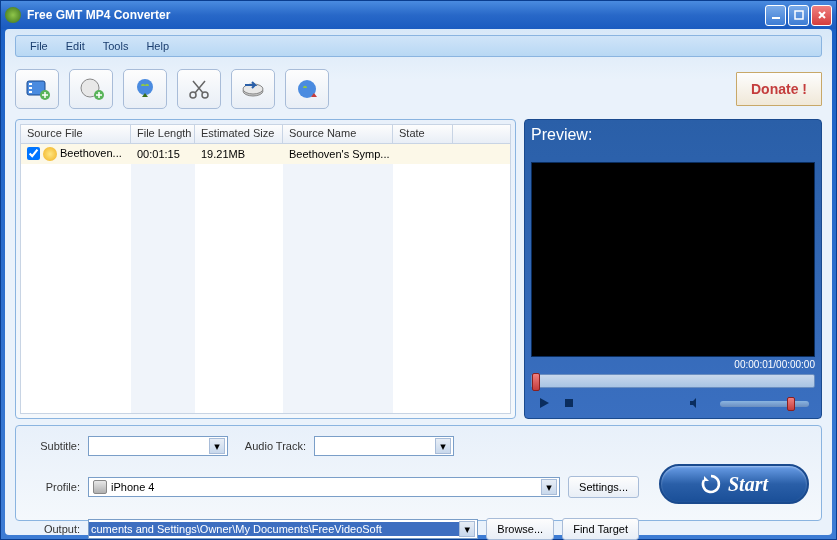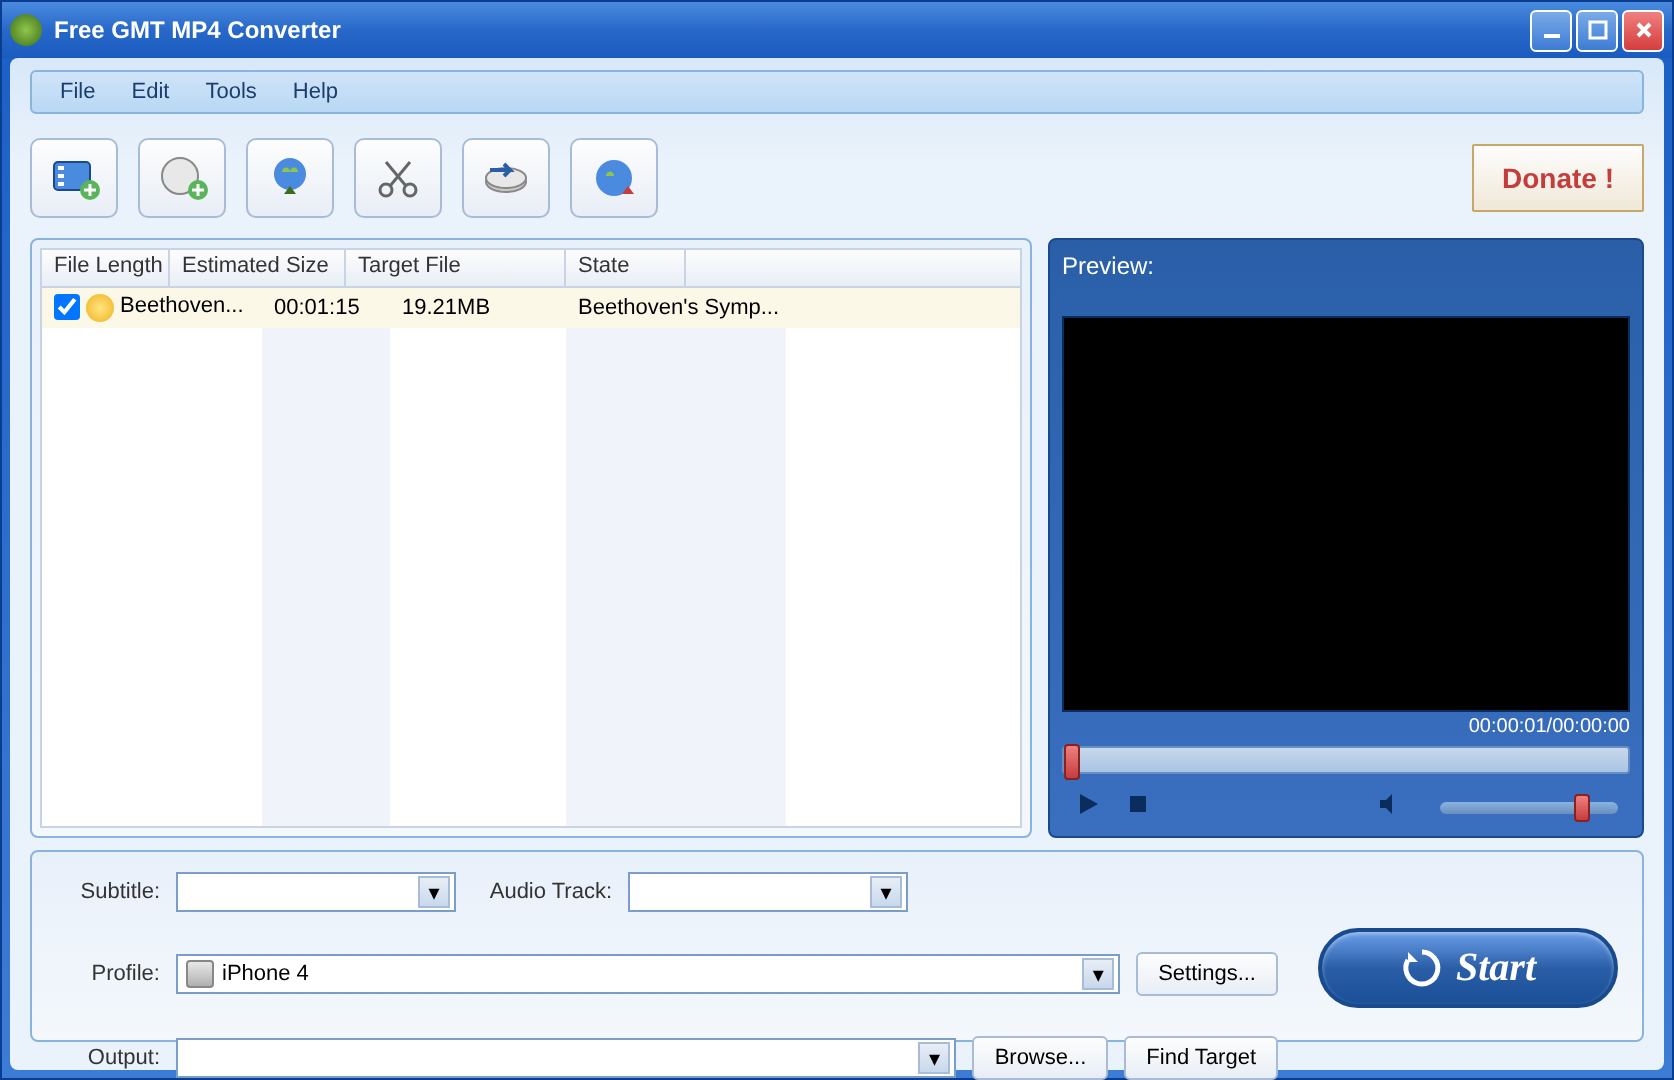--- a/index.html
+++ b/index.html
@@ -33,21 +33,21 @@
 .table-header { display: flex; background: linear-gradient(to bottom, #fdfdfd, #e8eef6); border: 1px solid #c8d4e4; height: 20px; }
 .th { padding: 2px 6px; border-right: 1px solid #c8d4e4; font-size: 11px; color: #333; white-space: nowrap; overflow: hidden; }
 .table-body { flex: 1; background: #fff; border: 1px solid #c8d4e4; border-top: none; overflow: hidden; }
 .col-stripe { position: absolute; top: 0; bottom: 0; background: #f0f4fa; }
 .tr { display: flex; height: 20px; align-items: center; background: #fcf8e8; position: relative; }
 .td { padding: 2px 6px; font-size: 11px; white-space: nowrap; overflow: hidden; display: flex; gap: 3px; }
 .row-check { width: 13px; height: 13px; }
 .row-icon { width: 14px; height: 14px; background: radial-gradient(circle, #ffe680, #f0b020); border-radius: 50%; flex-shrink: 0; }
 
 .preview-panel { width: 298px; background: linear-gradient(to bottom, #2a5fa8, #3a6fc0); border: 1px solid #1a4a8e; border-radius: 4px; padding: 6px; display: flex; flex-direction: column; }
-.preview-label { color: #fff; font-size: 12px; margin-bottom: 18px; }
+.preview-label { color: #fff; font-size: 16px; margin-bottom: 18px; }
 .preview-video { flex: 1; background: #000; border: 1px solid #0a2d5e; }
 .preview-time { text-align: right; color: #fff; font-size: 10px; margin-top: 2px; }
 .preview-seek { height: 14px; margin-top: 4px; background: linear-gradient(to bottom, #c8d8ec, #a8c4e4); border: 1px solid #6a8ec0; border-radius: 2px; position: relative; }
 .seek-thumb { position: absolute; left: 0; top: -2px; width: 8px; height: 18px; background: linear-gradient(to bottom, #f08080, #c43d3d); border: 1px solid #8a2020; border-radius: 2px; }
 .preview-controls { display: flex; align-items: center; gap: 12px; margin-top: 8px; padding: 0 6px; }
 .pc-btn { cursor: pointer; color: #0a2d5e; }
 .vol-slider { flex: 1; height: 6px; background: linear-gradient(to bottom, #8ab4e0, #6a8ec0); border-radius: 3px; position: relative; margin-left: 6px; }
 .vol-thumb { position: absolute; right: 14px; top: -4px; width: 8px; height: 14px; background: linear-gradient(to bottom, #f08080, #c43d3d); border: 1px solid #8a2020; border-radius: 2px; }
 
 .bottom-panel { margin: 6px 10px 0; background: linear-gradient(to bottom, #e8f0fa, #f4f8fc); border: 1px solid #8ab4e0; border-radius: 4px; padding: 10px 12px; display: flex; gap: 20px; height: 96px; }
@@ -146,23 +146,24 @@
             <path d="M10 13 C10 10 14 10 14 13" fill="#8fc64a"></path>
             <path d="M18 22 l3 -4 l3 4 z" fill="#c43d3d"></path>
           </svg>
         </div>
       <div class="donate-btn">Donate !</div>
     </div>
 
     <div class="main-row">
       <div class="table-panel">
         <div class="table-header">
+          <div class="th c0">Source File</div>
           <div class="th c1">File Length</div>
           <div class="th c2">Estimated Size</div>
-          <div class="th c3">Target File</div>
+          <div class="th c3">Source Name</div>
           <div class="th c4">State</div>
         </div>
         <div class="table-body" style="position:relative;">
           <div class="col-stripe" style="left:110px;width:64px;"></div>
           <div class="col-stripe" style="left:262px;width:110px;"></div>
           <div class="tr">
             <div class="td c0">
               <input type="checkbox" class="row-check" checked="" style="">
               <span class="row-icon"></span>
               <span>Beethoven...</span>
@@ -219,20 +220,21 @@
           <div class="combo" style="flex:1">
             <div class="profile-icon"></div>
             <span>iPhone 4</span>
             <div class="combo-arrow">▾</div>
           </div>
           <button class="small-btn">Settings...</button>
         </div>
         <div class="form-row">
           <div class="form-label">Output:</div>
           <div class="combo" style="flex:1;padding-left:0">
+            <span class="output-text">cuments and Settings\Owner\My Documents\FreeVideoSoft</span>
             <div class="combo-arrow">▾</div>
           </div>
           <button class="small-btn">Browse...</button>
           <button class="small-btn">Find Target</button>
         </div>
       </div>
       <div class="start-col">
         <div class="start-btn">
           <svg class="start-icon" viewBox="0 0 22 22">
               <path d="M11 3 a8 8 0 1 1 -7 4" fill="none" stroke="#fff" stroke-width="2.5"></path>

